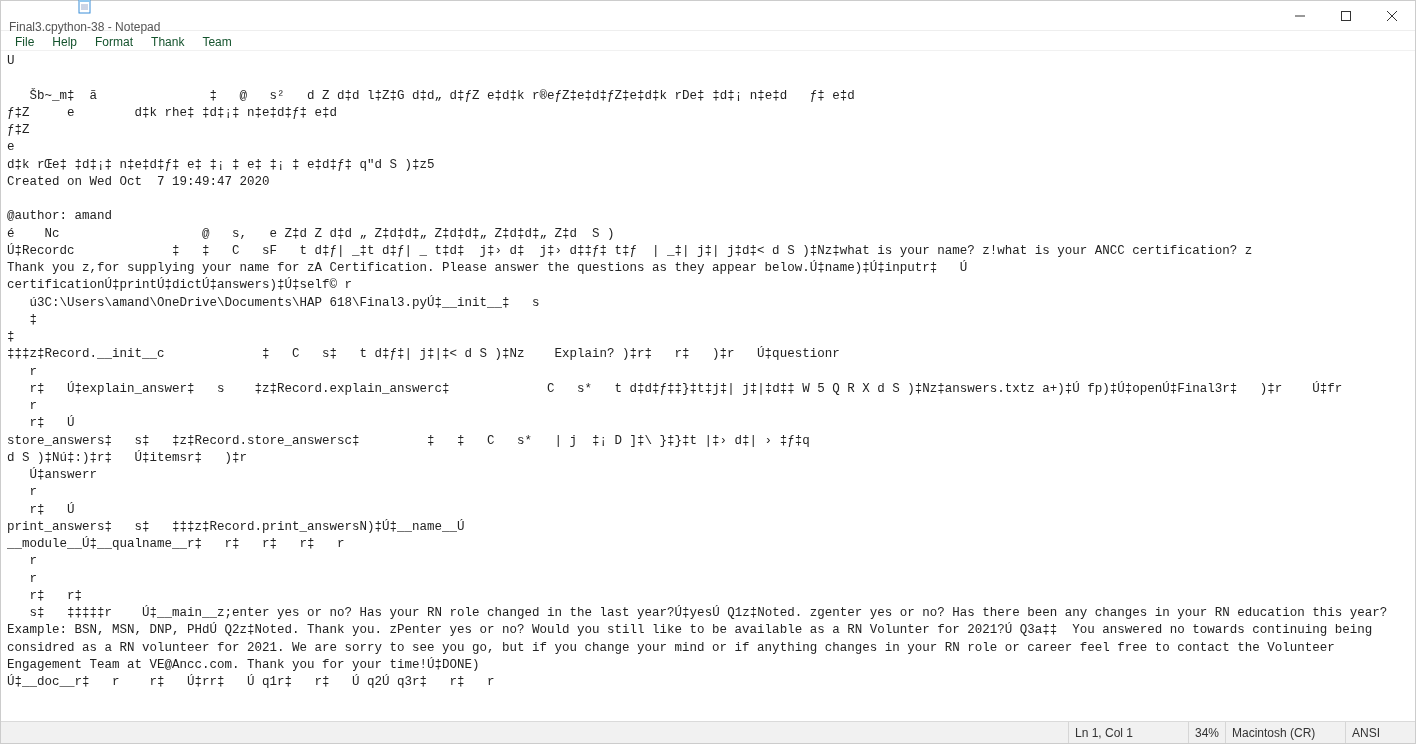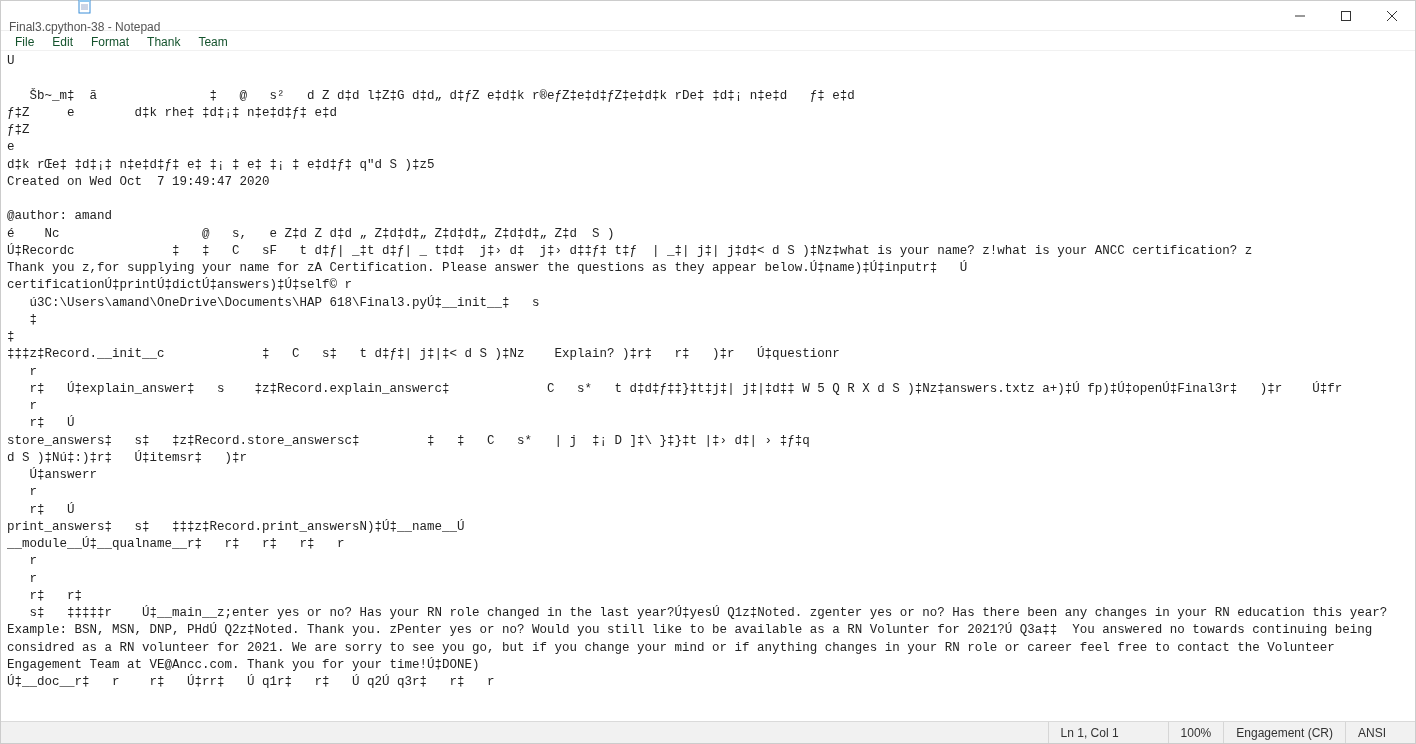--- a/index.html
+++ b/index.html
@@ -70,21 +70,21 @@
     background: #f1f1f1;
     display: flex;
     align-items: stretch;
     font-size: 12px;
     color: #333;
   }
   .statusbar .spacer { flex: 1; }
   .statusbar .cell {
     border-left: 1px solid #d6d6d6;
     display: flex; align-items: center;
-    padding: 0 12px;
+    padding: 0 6px;
   }
   .statusbar .cell.wide { min-width: 120px; }
   .notepad-ico {
     width: 16px; height: 16px;
   }
 </style>
 </head>
 <body>
 
 <div class="window">
@@ -114,21 +114,21 @@
     <div class="winbtn close">
       <svg width="10" height="10" viewBox="0 0 10 10">
           <line x1="0" y1="0" x2="10" y2="10" stroke="#333" stroke-width="1"></line>
           <line x1="10" y1="0" x2="0" y2="10" stroke="#333" stroke-width="1"></line>
         </svg>
     </div>
   </div>
 
   <div class="menubar">
     <div class="menuitem">File</div>
-    <div class="menuitem">Edit</div>
+    <div class="menuitem">Help</div>
     <div class="menuitem">Format</div>
     <div class="menuitem">Thank</div>
     <div class="menuitem">Team</div>
   </div>
 
   <div class="editor">U
 
    Šb~_m‡  ã               ‡   @   s²   d Z d‡d l‡Z‡G d‡d„ d‡ƒZ e‡d‡k r®eƒZ‡e‡d‡ƒZ‡e‡d‡k rDe‡ ‡d‡¡ n‡e‡d   ƒ‡ e‡d
 ƒ‡Z     e        d‡k rhe‡ ‡d‡¡‡ n‡e‡d‡ƒ‡ e‡d
 ƒ‡Z
@@ -159,18 +159,18 @@
    r
    r
    r‡   r‡
    s‡   ‡‡‡‡‡r    Ú‡__main__z;enter yes or no? Has your RN role changed in the last year?Ú‡yesÚ Q1z‡Noted. zgenter yes or no? Has there been any changes in your RN education this year? Example: BSN, MSN, DNP, PHdÚ Q2z‡Noted. Thank you. zPenter yes or no? Would you still like to be available as a RN Volunter for 2021?Ú Q3a‡‡  You answered no towards continuing being considred as a RN volunteer for 2021. We are sorry to see you go, but if you change your mind or if anything changes in your RN role or career feel free to contact the Volunteer Engagement Team at VE@Ancc.com. Thank you for your time!Ú‡DONE)
 Ú‡__doc__r‡   r    r‡   Ú‡rr‡   Ú q1r‡   r‡   Ú q2Ú q3r‡   r‡   r
 </div>
 
   <div class="statusbar">
     <div class="spacer"></div>
     <div class="cell wide">Ln 1, Col 1</div>
-    <div class="cell">100%</div>
-    <div class="cell wide">Engagement (CR)</div>
+    <div class="cell">34%</div>
+    <div class="cell wide">Macintosh (CR)</div>
     <div class="cell" style="min-width:70px">ANSI</div>
   </div>
 
 </div>
 
 </body></html>

